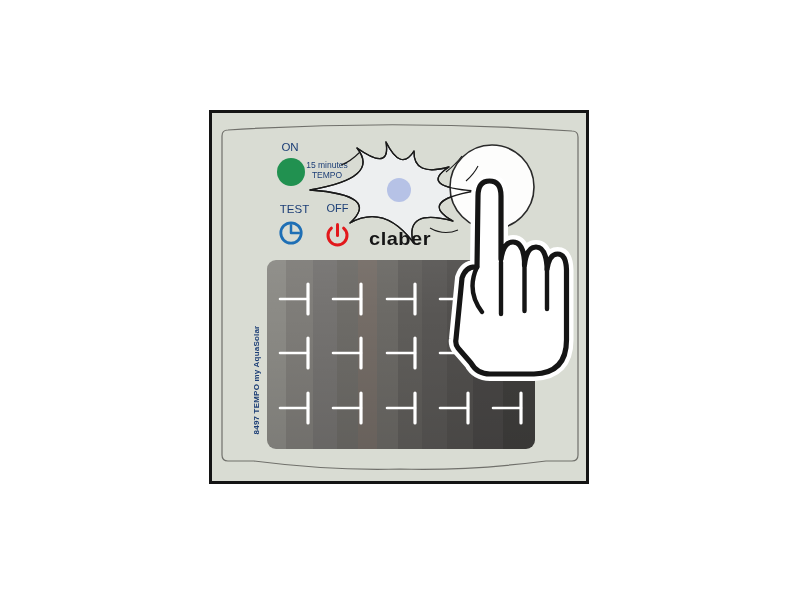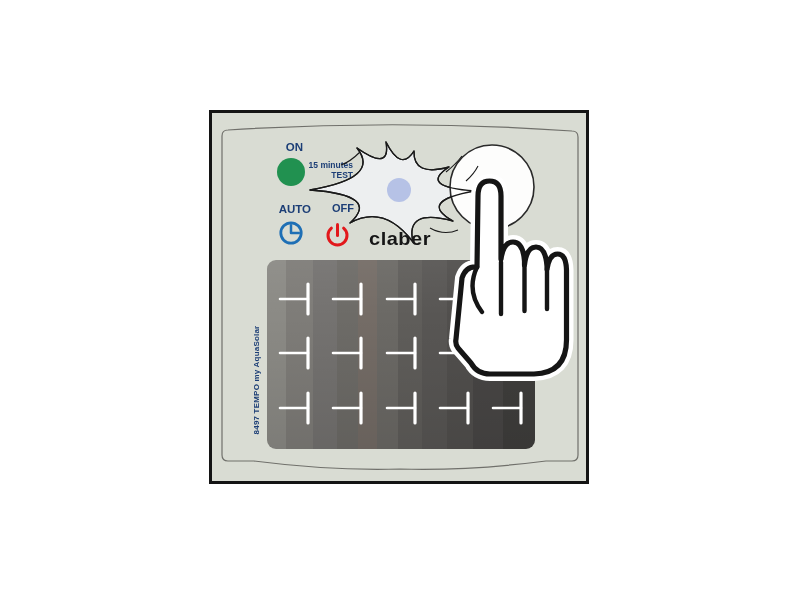--- a/index.html
+++ b/index.html
@@ -1,21 +1,21 @@
 <!DOCTYPE html>
 <html style="--label-text: #1c3e76; --on-green: #219150; --auto-blue: #1e6fb5; --off-red: #e2181b; --led-dot: #b6c2e6; --flash-fill: #edeff0; --device-body: #d9dcd3; --device-border: #141414; --panel-dark: #4a4846; --logo-black: #161616;"><head>
 <meta charset="utf-8">
 <style>
   html,body{margin:0;padding:0;background:#fff;}
   .stage{position:relative;width:800px;height:600px;background:#fff;overflow:hidden;
          font-family:"Liberation Sans","DejaVu Sans",sans-serif;}
   .device{position:absolute;left:209px;top:110px;width:380px;height:374px;box-sizing:border-box;
           background:var(--device-body,#d9dcd3);border:3px solid var(--device-border,#141414);}
   svg.layer{position:absolute;left:0;top:0;width:800px;height:600px;}
-  .lbl{position:absolute;color:var(--label-text,#1c3e76);font-weight:bold;text-align:right;line-height:1.05;}
+  .lbl{position:absolute;color:var(--label-text,#1c3e76);font-weight:normal;text-align:center;line-height:1.05;}
   .lbl-on{left:277px;top:141px;width:26px;font-size:11.5px;}
   .lbl-auto{left:278px;top:203px;width:33px;font-size:11.5px;}
   .lbl-off{left:321px;top:203px;width:33px;font-size:11px;}
   .lbl-test{left:301px;top:161px;width:52px;font-size:8.5px;line-height:9.5px;}
   .led{position:absolute;left:277px;top:158px;width:28px;height:28px;border-radius:50%;
        background:var(--on-green,#219150);}
   .logo{position:absolute;left:356px;top:227px;width:88px;text-align:center;font-size:20px;
         font-weight:800;letter-spacing:.5px;color:var(--logo-black,#161616);transform:scaleY(.95);}
   .model-code{position:absolute;left:256px;top:380px;transform:translate(-50%,-50%) rotate(-90deg);
         white-space:nowrap;font-size:8px;font-weight:bold;letter-spacing:.2px;color:var(--label-text,#1c3e76);}
@@ -52,23 +52,23 @@
 
   <svg class="layer">
     <path class="inner-line" d="M222 455 L222 136 Q222 130 228 130 Q400 119 572 131 Q578 131 578 137
       L578 455 Q578 461 572 461 L546 461 Q468 471 400 469 Q332 471 254 461 L228 461 Q222 461 222 455 Z"></path>
   </svg>
 
   <div class="lbl lbl-on">ON</div>
   <div class="led"></div>
   <div class="lbl lbl-test">
     <div>15 minutes</div>
-    <div>TEST</div>
+    <div>TEMPO</div>
   </div>
-  <div class="lbl lbl-auto">AUTO</div>
+  <div class="lbl lbl-auto">TEST</div>
   <div class="lbl lbl-off">OFF</div>
 
   <svg class="icon" style="left:278px;top:220px" width="26" height="26">
     <circle class="clock-ring" cx="13" cy="13" r="10.2"></circle>
     <path class="clock-hand" d="M13 13 V5.2 M13 13 H20.8"></path>
   </svg>
 
   <svg class="icon" style="left:325px;top:222px" width="25" height="26">
     <path class="power-stroke" d="M6.4 6.2 A9.5 9.5 0 1 0 18.6 6.2"></path>
     <path class="power-stroke" d="M12.5 2.6 V13.5"></path>

